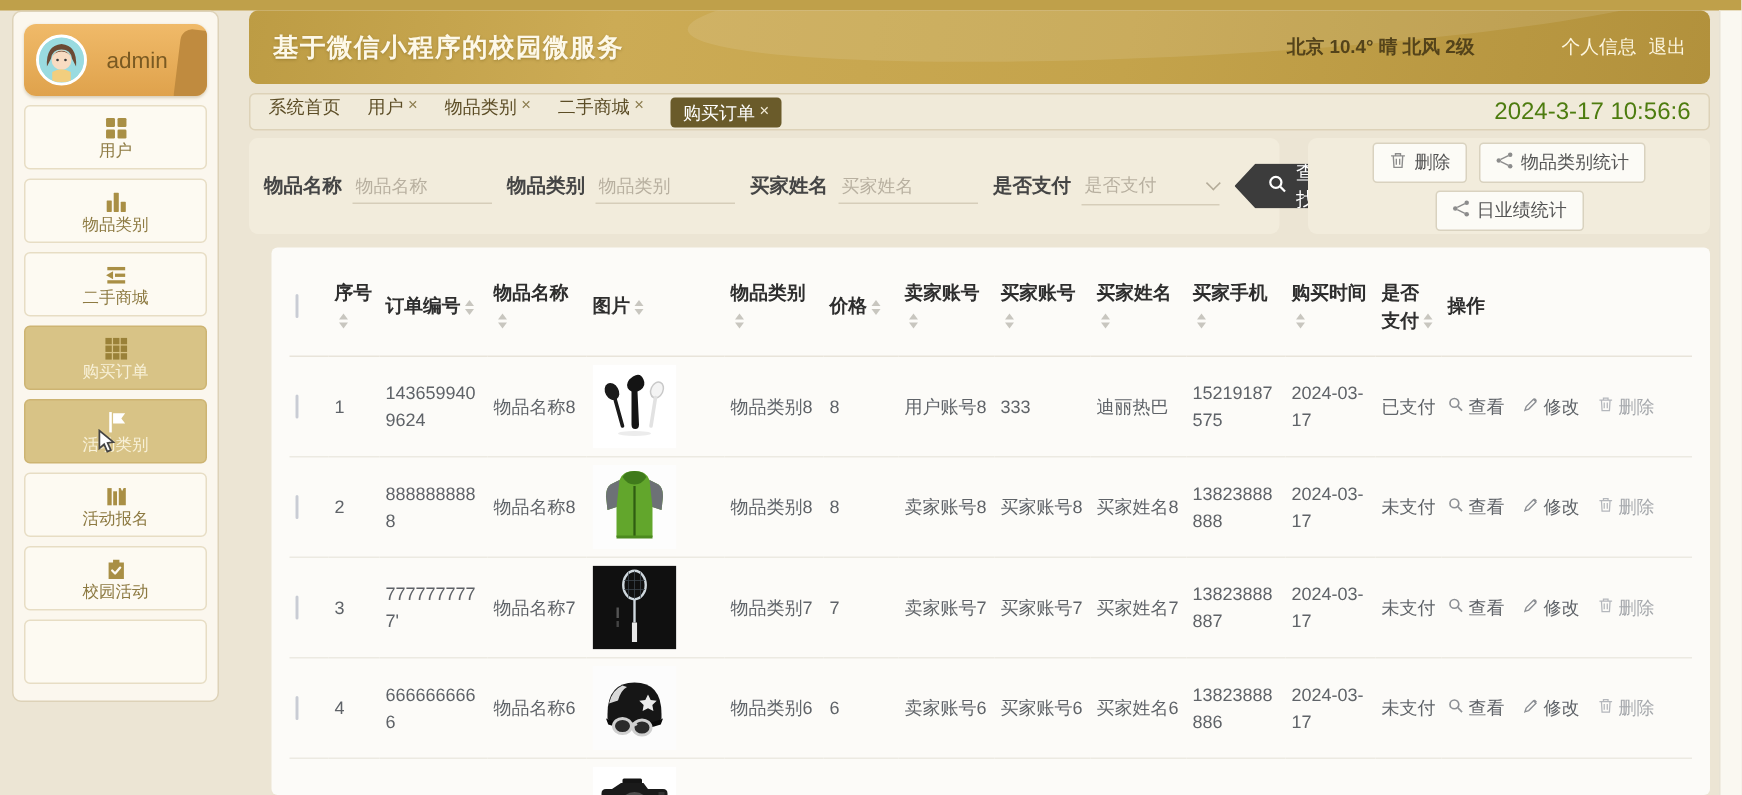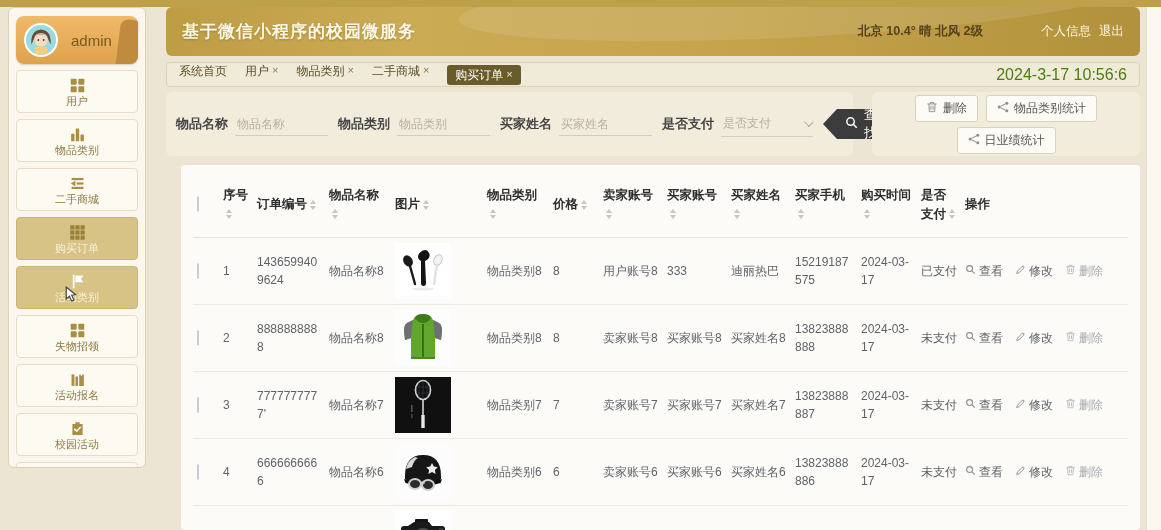--- a/index.html
+++ b/index.html
@@ -166,31 +166,20 @@
         <span class="lbl">购买订单</span>
       </div>
       <div class="menu-item hover">
         <span class="micon">
           <svg viewBox="0 0 20 20">
             <rect x="4.5" y="2" width="2" height="16"></rect>
             <path d="M7.5 3 h9.5 l-3 4 3 4 H7.5 z"></path>
           </svg>
         </span>
         <span class="lbl">活动类别</span>
-      </div>
-      <div class="menu-item">
-        <span class="micon">
-          <svg viewBox="0 0 20 20">
-            <rect x="2" y="2" width="7" height="7" rx="1"></rect>
-            <rect x="11" y="2" width="7" height="7" rx="1"></rect>
-            <rect x="2" y="11" width="7" height="7" rx="1"></rect>
-            <rect x="11" y="11" width="7" height="7" rx="1"></rect>
-          </svg>
-        </span>
-        <span class="lbl">失物招领</span>
       </div>
       <div class="menu-item">
         <span class="micon">
           <svg viewBox="0 0 20 20">
             <rect x="3" y="4" width="3.4" height="13.5"></rect>
             <rect x="7.6" y="6.5" width="3" height="11"></rect>
             <path d="M12 4 h5.5 v13.5 h-5.5 z M13.4 4 l1.2 2.4 1.2 -2.4" fill-rule="evenodd"></path>
           </svg>
         </span>
         <span class="lbl">活动报名</span>

